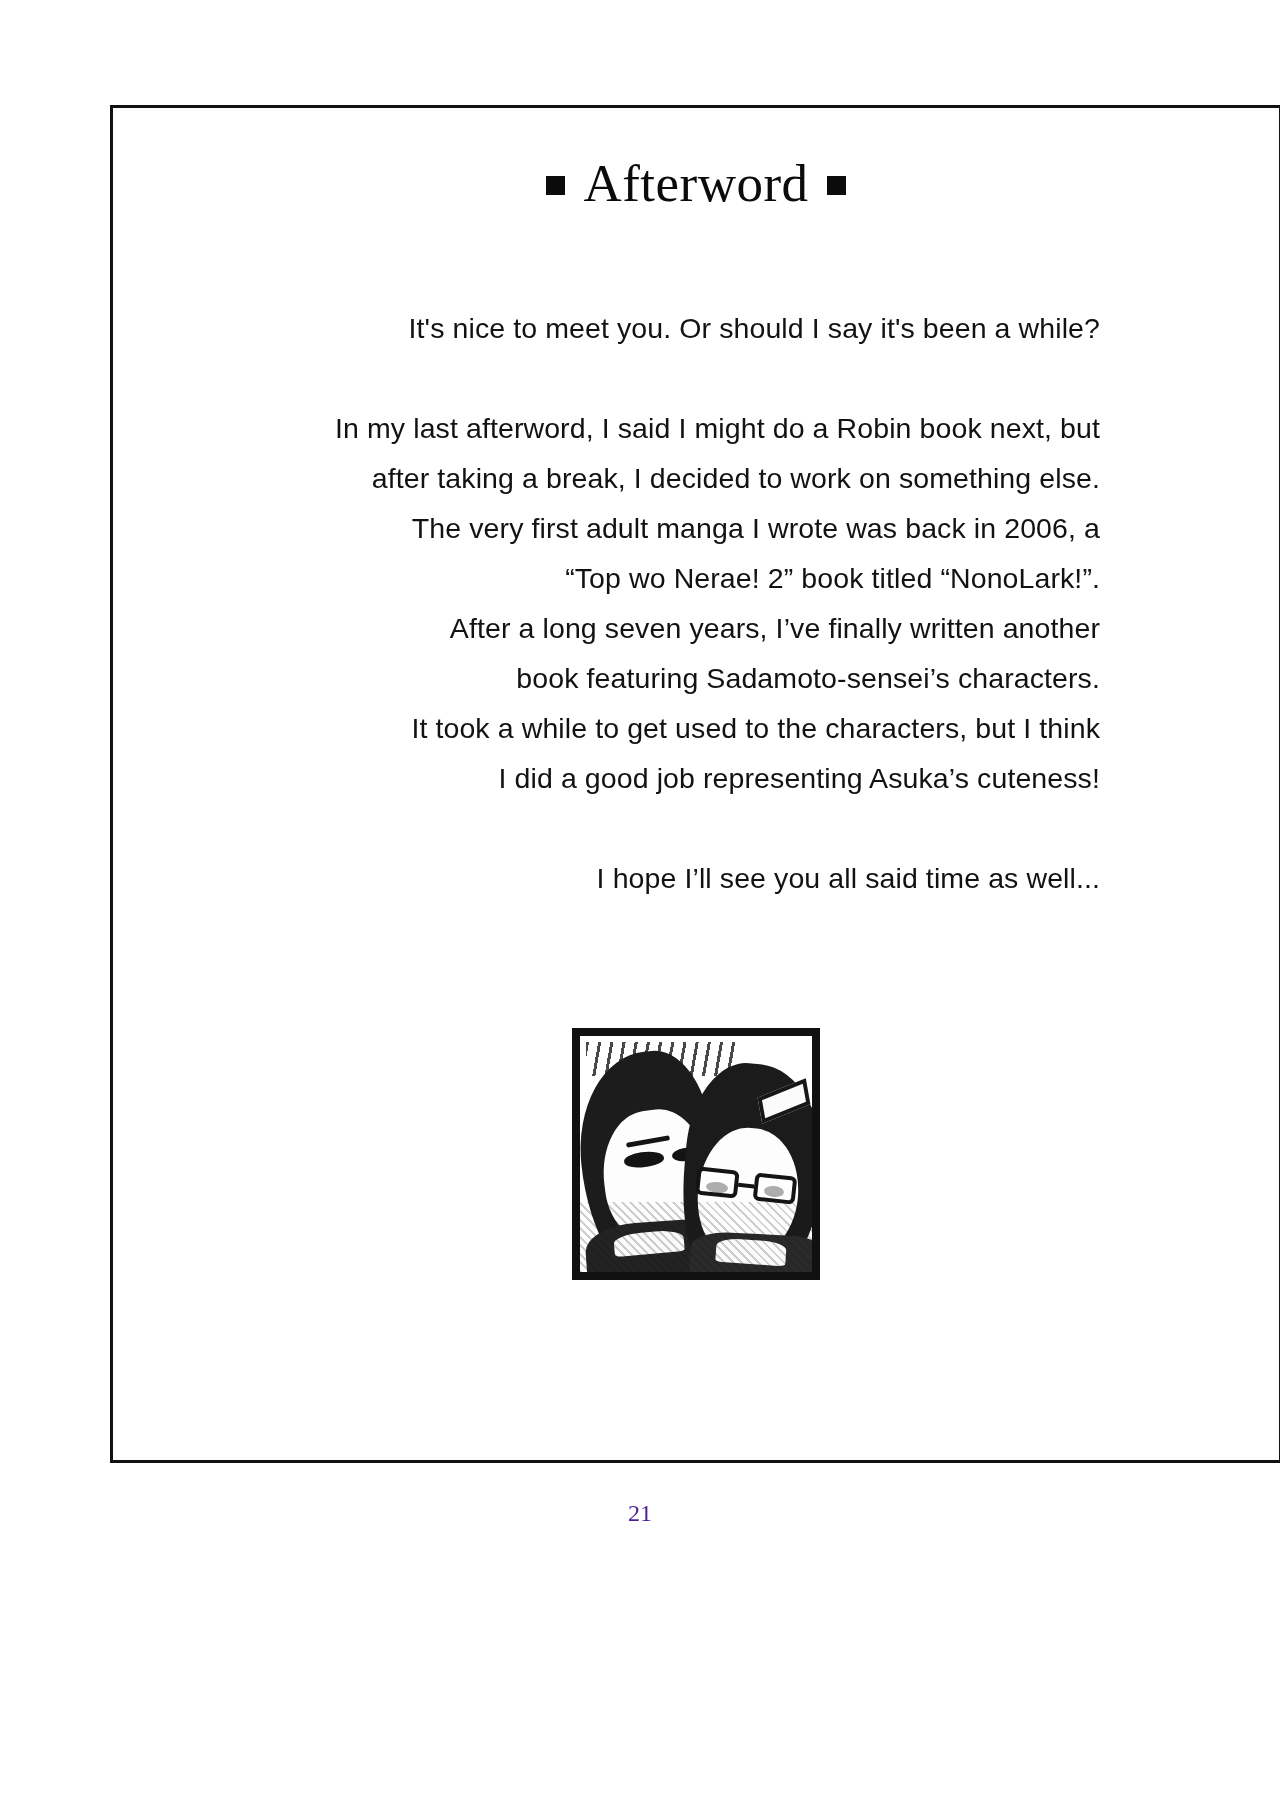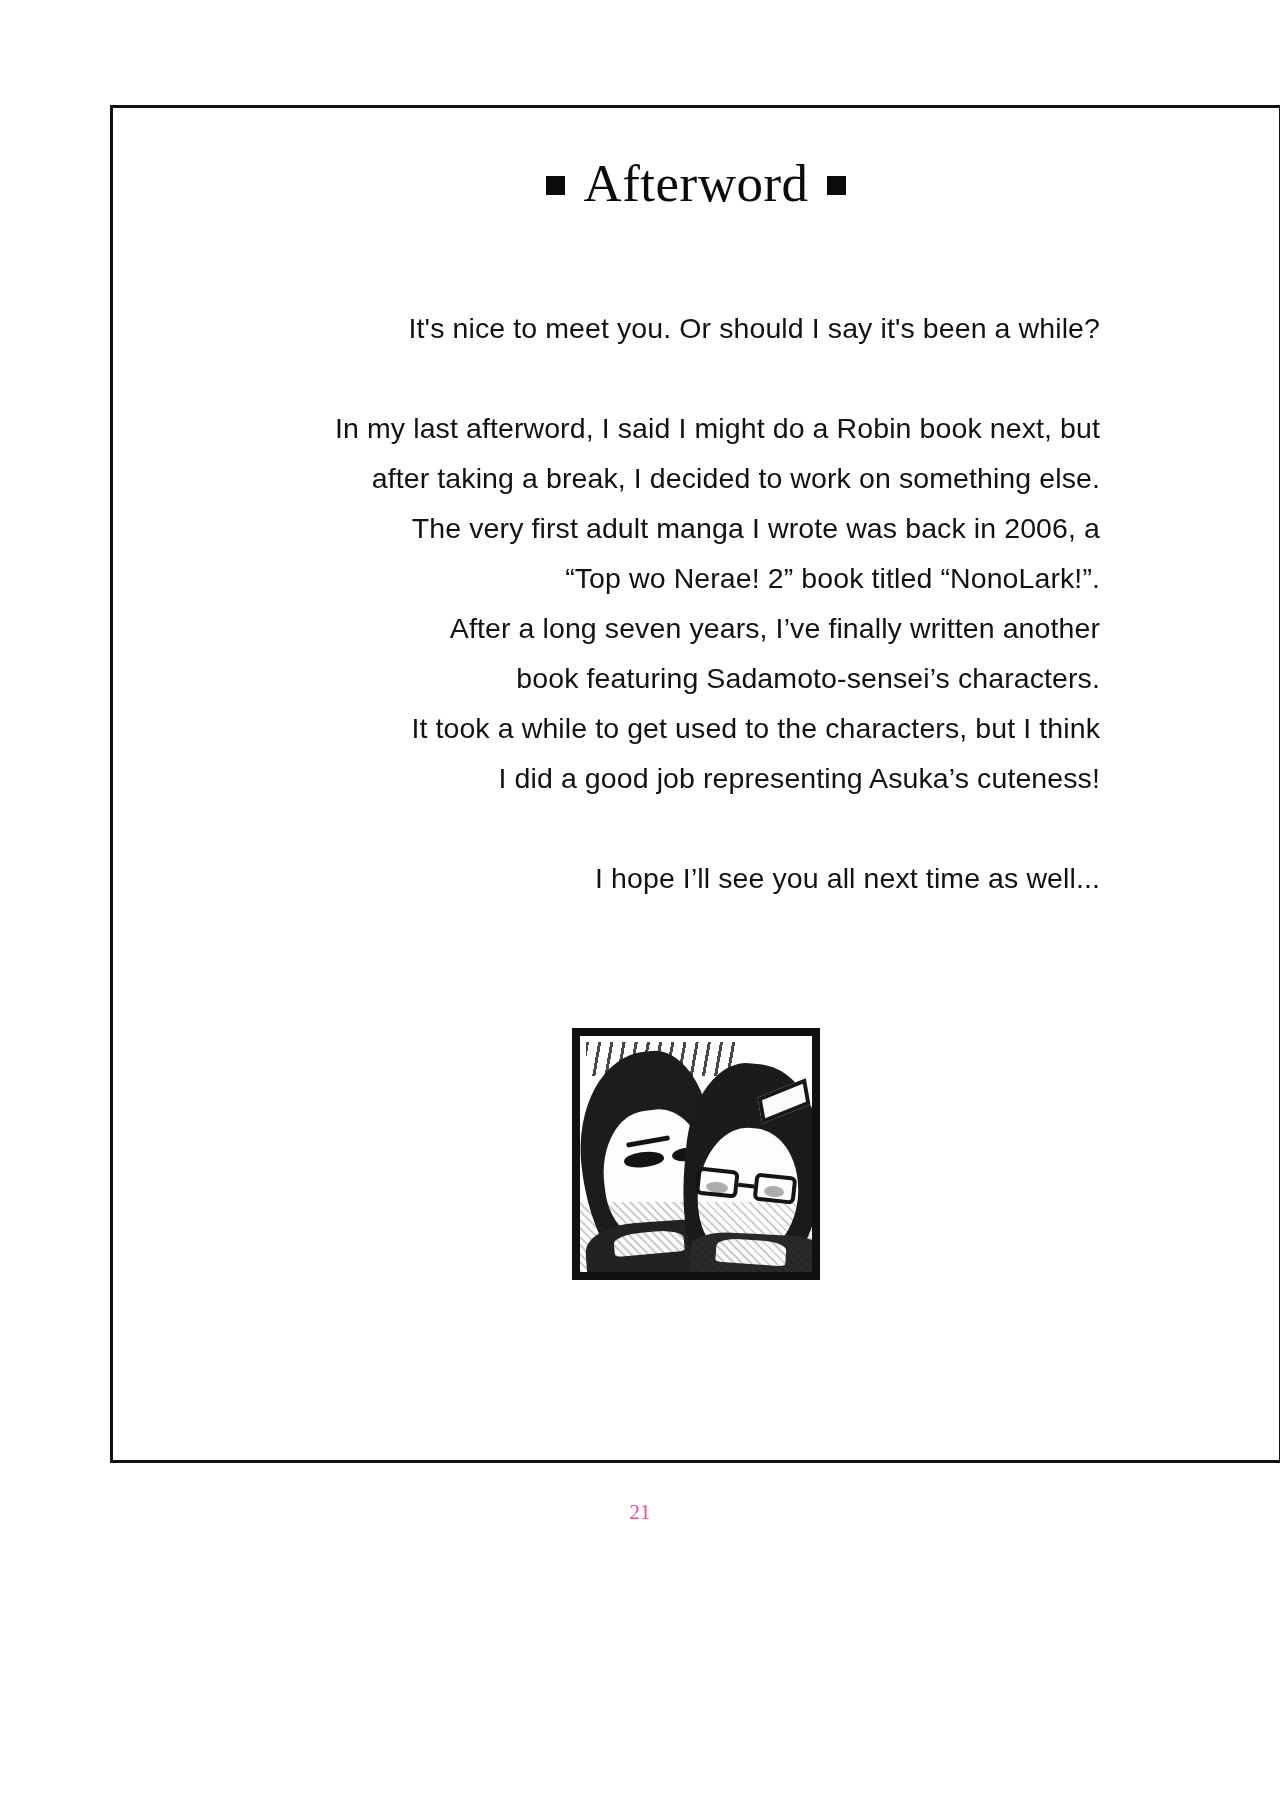--- a/index.html
+++ b/index.html
@@ -307,22 +307,22 @@
       repeating-linear-gradient(45deg, rgba(20,20,20,0.20) 0 2px, transparent 2px 6px);
   }
 
   
   .page-number {
     position: absolute;
     left: 0;
     top: 1500px;
     width: 100%;
     text-align: center;
-    font-size: 21px;
-    color: #ec4899;
+    font-size: 24px;
+    color: #4c1d95;
     font-family: "Liberation Serif", serif;
   }
 </style>
 </head>
 <body>
 
 <div class="page">
 
   <div class="frame">
     <div class="content">
@@ -334,21 +334,21 @@
       <div class="body-block">
         <p class="para" style="white-space: pre-line;">It's nice to meet you. Or should I say it's been a while?</p>
         <p class="para" style="white-space: pre-line;">In my last afterword, I said I might do a Robin book next, but
 after taking a break, I decided to work on something else.
 The very first adult manga I wrote was back in 2006, a
 “Top wo Nerae! 2” book titled “NonoLark!”.
 After a long seven years, I’ve finally written another
 book featuring Sadamoto-sensei’s characters.
 It took a while to get used to the characters, but I think
 I did a good job representing Asuka’s cuteness!</p>
-        <p class="para" style="white-space: pre-line;">I hope I’ll see you all next time as well...</p>
+        <p class="para" style="white-space: pre-line;">I hope I’ll see you all said time as well...</p>
       </div>
 
       <div class="art-wrap">
         <div class="art">
           <div class="bg"></div>
           <div class="speed"></div>
 
           <div class="hairA"></div>
           <div class="faceA"></div>
           <div class="browA"></div>

